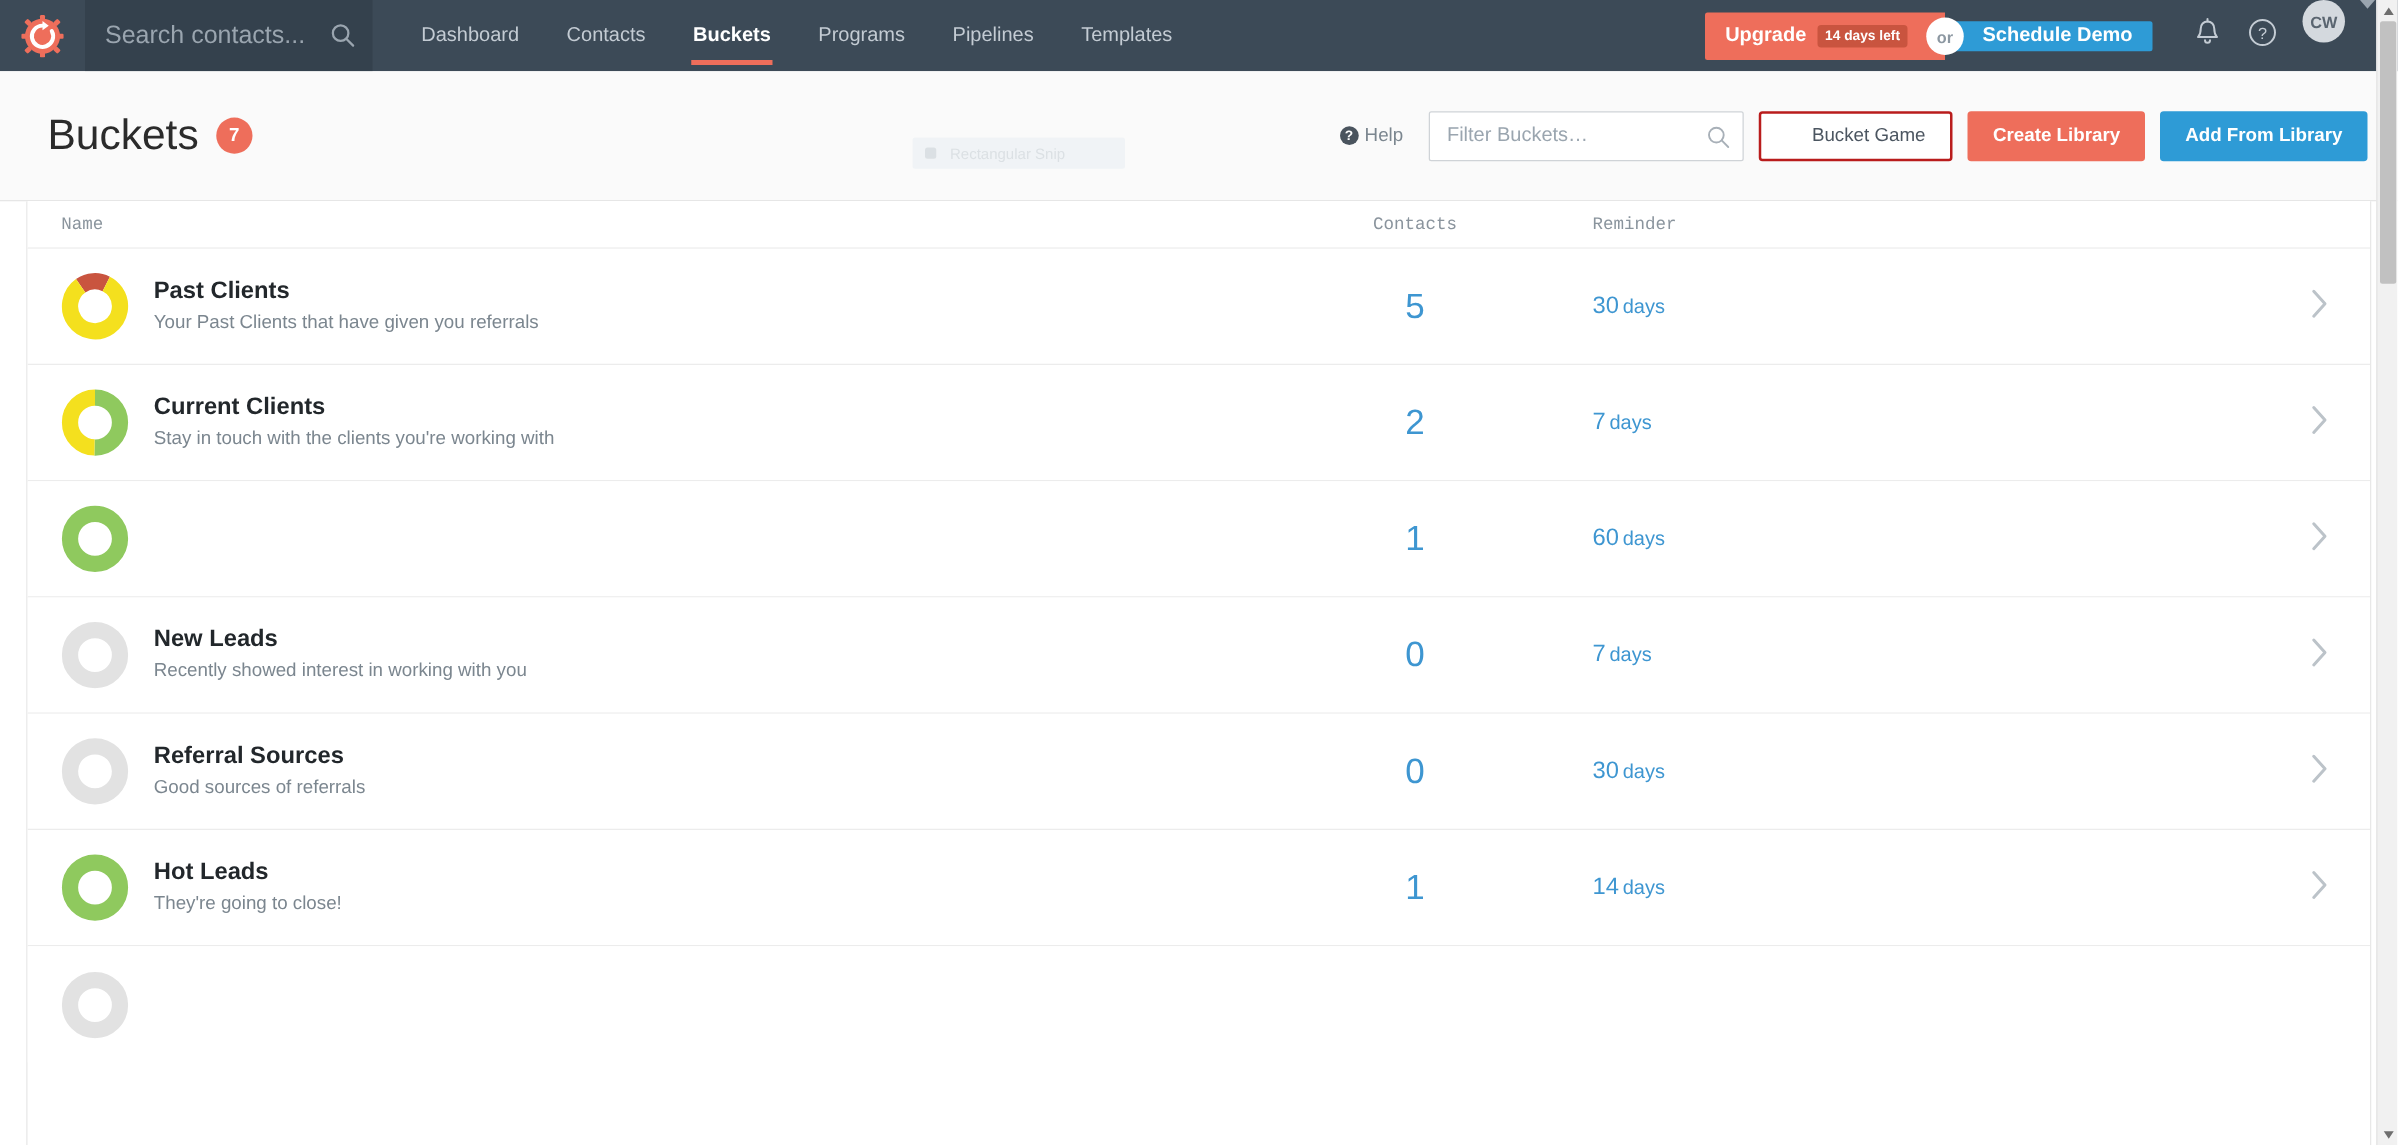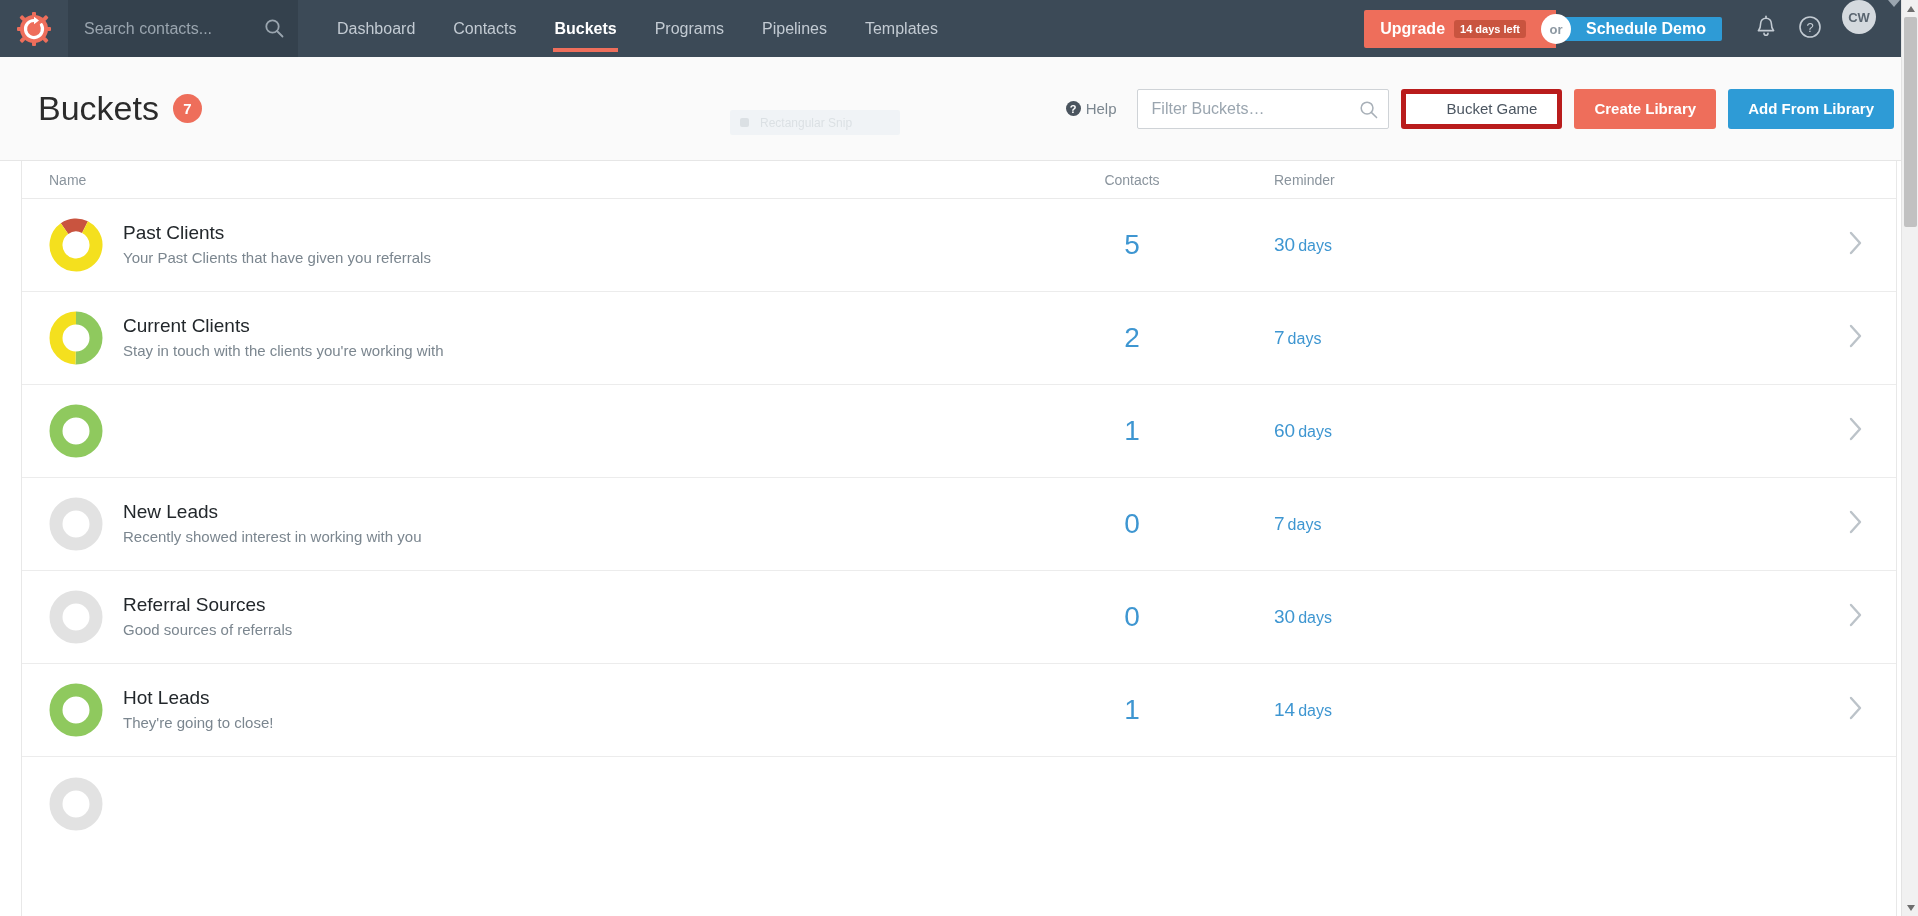--- a/index.html
+++ b/index.html
@@ -23,21 +23,21 @@
   .logo-gear { position:relative; width:34px; height:34px; }
   .logo-gear svg { display:block; }
 
   .search-box {
     width:230px; height:57px; background:#34414d;
     display:flex; align-items:center; padding:0 14px 0 16px; flex:0 0 230px;
     position:relative;
   }
   .search-box input {
     background:transparent; border:none; outline:none;
-    color:#9aa5af; font-size:16px; font-family:"Liberation Sans", sans-serif;
+    color:#9aa5af; font-size:20px; font-family:"Liberation Sans", sans-serif;
     width:180px; height:30px;
   }
   .search-box input::placeholder { color:#9aa5af; }
   .search-icon { position:absolute; right:14px; top:18px; width:20px; height:20px; }
 
   .nav-items { display:flex; align-items:center; height:57px; margin-left:20px; }
   .nav-item {
     position:relative; height:46px; display:flex; align-items:center;
     padding:0 19px; color:#c3cbd3; font-size:16px; cursor:pointer;
     text-decoration:none;
@@ -133,49 +133,49 @@
     font-family:"Liberation Sans", sans-serif; background:transparent;
   }
   .filter-box input::placeholder { color:#9aa5af; }
   .filter-box .search-icon2 { position:absolute; right:10px; top:10px; }
 
   .btn {
     height:40px; border-radius:3px; font-size:15px; font-weight:bold;
     display:flex; align-items:center; justify-content:center; cursor:pointer;
     font-family:"Liberation Sans", sans-serif; border:none; padding:0 20px;
   }
-  .btn-outline { background:#fff; color:#4b5560; border:5px solid #b91c1c; font-weight:normal;padding-left:41px; }
+  .btn-outline { background:#fff; color:#4b5560; border:2px solid #b91c1c; font-weight:normal;padding-left:41px; }
   .btn-create { background:#ee6e5b; color:#fff; margin-left:12px; }
   .btn-library { background:#2e9bd6; color:#fff; margin-left:12px; }
 
   
   .table-wrap {
     position:absolute; top:161px; left:21px; width:1876px; height:755px;
     background:#fff; border-left:1px solid #e8e8e8; border-right:1px solid #e8e8e8;
     overflow:hidden;
   }
   .table-head {
     height:38px; display:flex; align-items:center;
-    border-bottom:1px solid #eaeaea; background:#fff;
+    border-bottom:1px solid #eaeaea; background:#fff;font-family:Liberation Mono, monospace;
   }
   .col-name  { width:990px; padding-left:27px; }
   .col-ct    { width:240px; text-align:center; }
   .col-rem   { width:300px; padding-left:22px; }
   .col-arrow { width:auto; flex:1; text-align:right; padding-right:32px; }
   .table-head .th { font-size:14px; color:#8a949d; font-weight:normal; }
 
   .row {
     height:93px; display:flex; align-items:center;
     border-bottom:1px solid #ececec; cursor:pointer; background:#fff;
   }
   .row:last-child { border-bottom:none; }
   .cell-name { width:990px; display:flex; align-items:center; padding-left:27px; }
   .donut { width:54px; height:54px; flex:0 0 54px; margin-right:20px; }
   .names { display:flex; flex-direction:column; justify-content:center; }
-  .bucket-title { font-size:19px; color:#22272b; font-weight:normal; line-height:1.3; }
+  .bucket-title { font-size:19px; color:#22272b; font-weight:bold; line-height:1.3; }
   .bucket-desc { font-size:15px; color:#7b868f; line-height:1.45; margin-top:2px; }
 
   .cell-ct { width:240px; text-align:center; font-size:28px; color:#3e96d1; font-weight:300; }
   .cell-rem { width:300px; padding-left:22px; color:#3e96d1; }
   .cell-rem .num { font-size:19px; font-weight:400; }
   .cell-rem .unit { font-size:16px; font-weight:300; margin-left:3px; }
   .cell-arrow { flex:1; text-align:right; padding-right:32px; color:#b9c0c6; }
 
   
   .vscroll {

